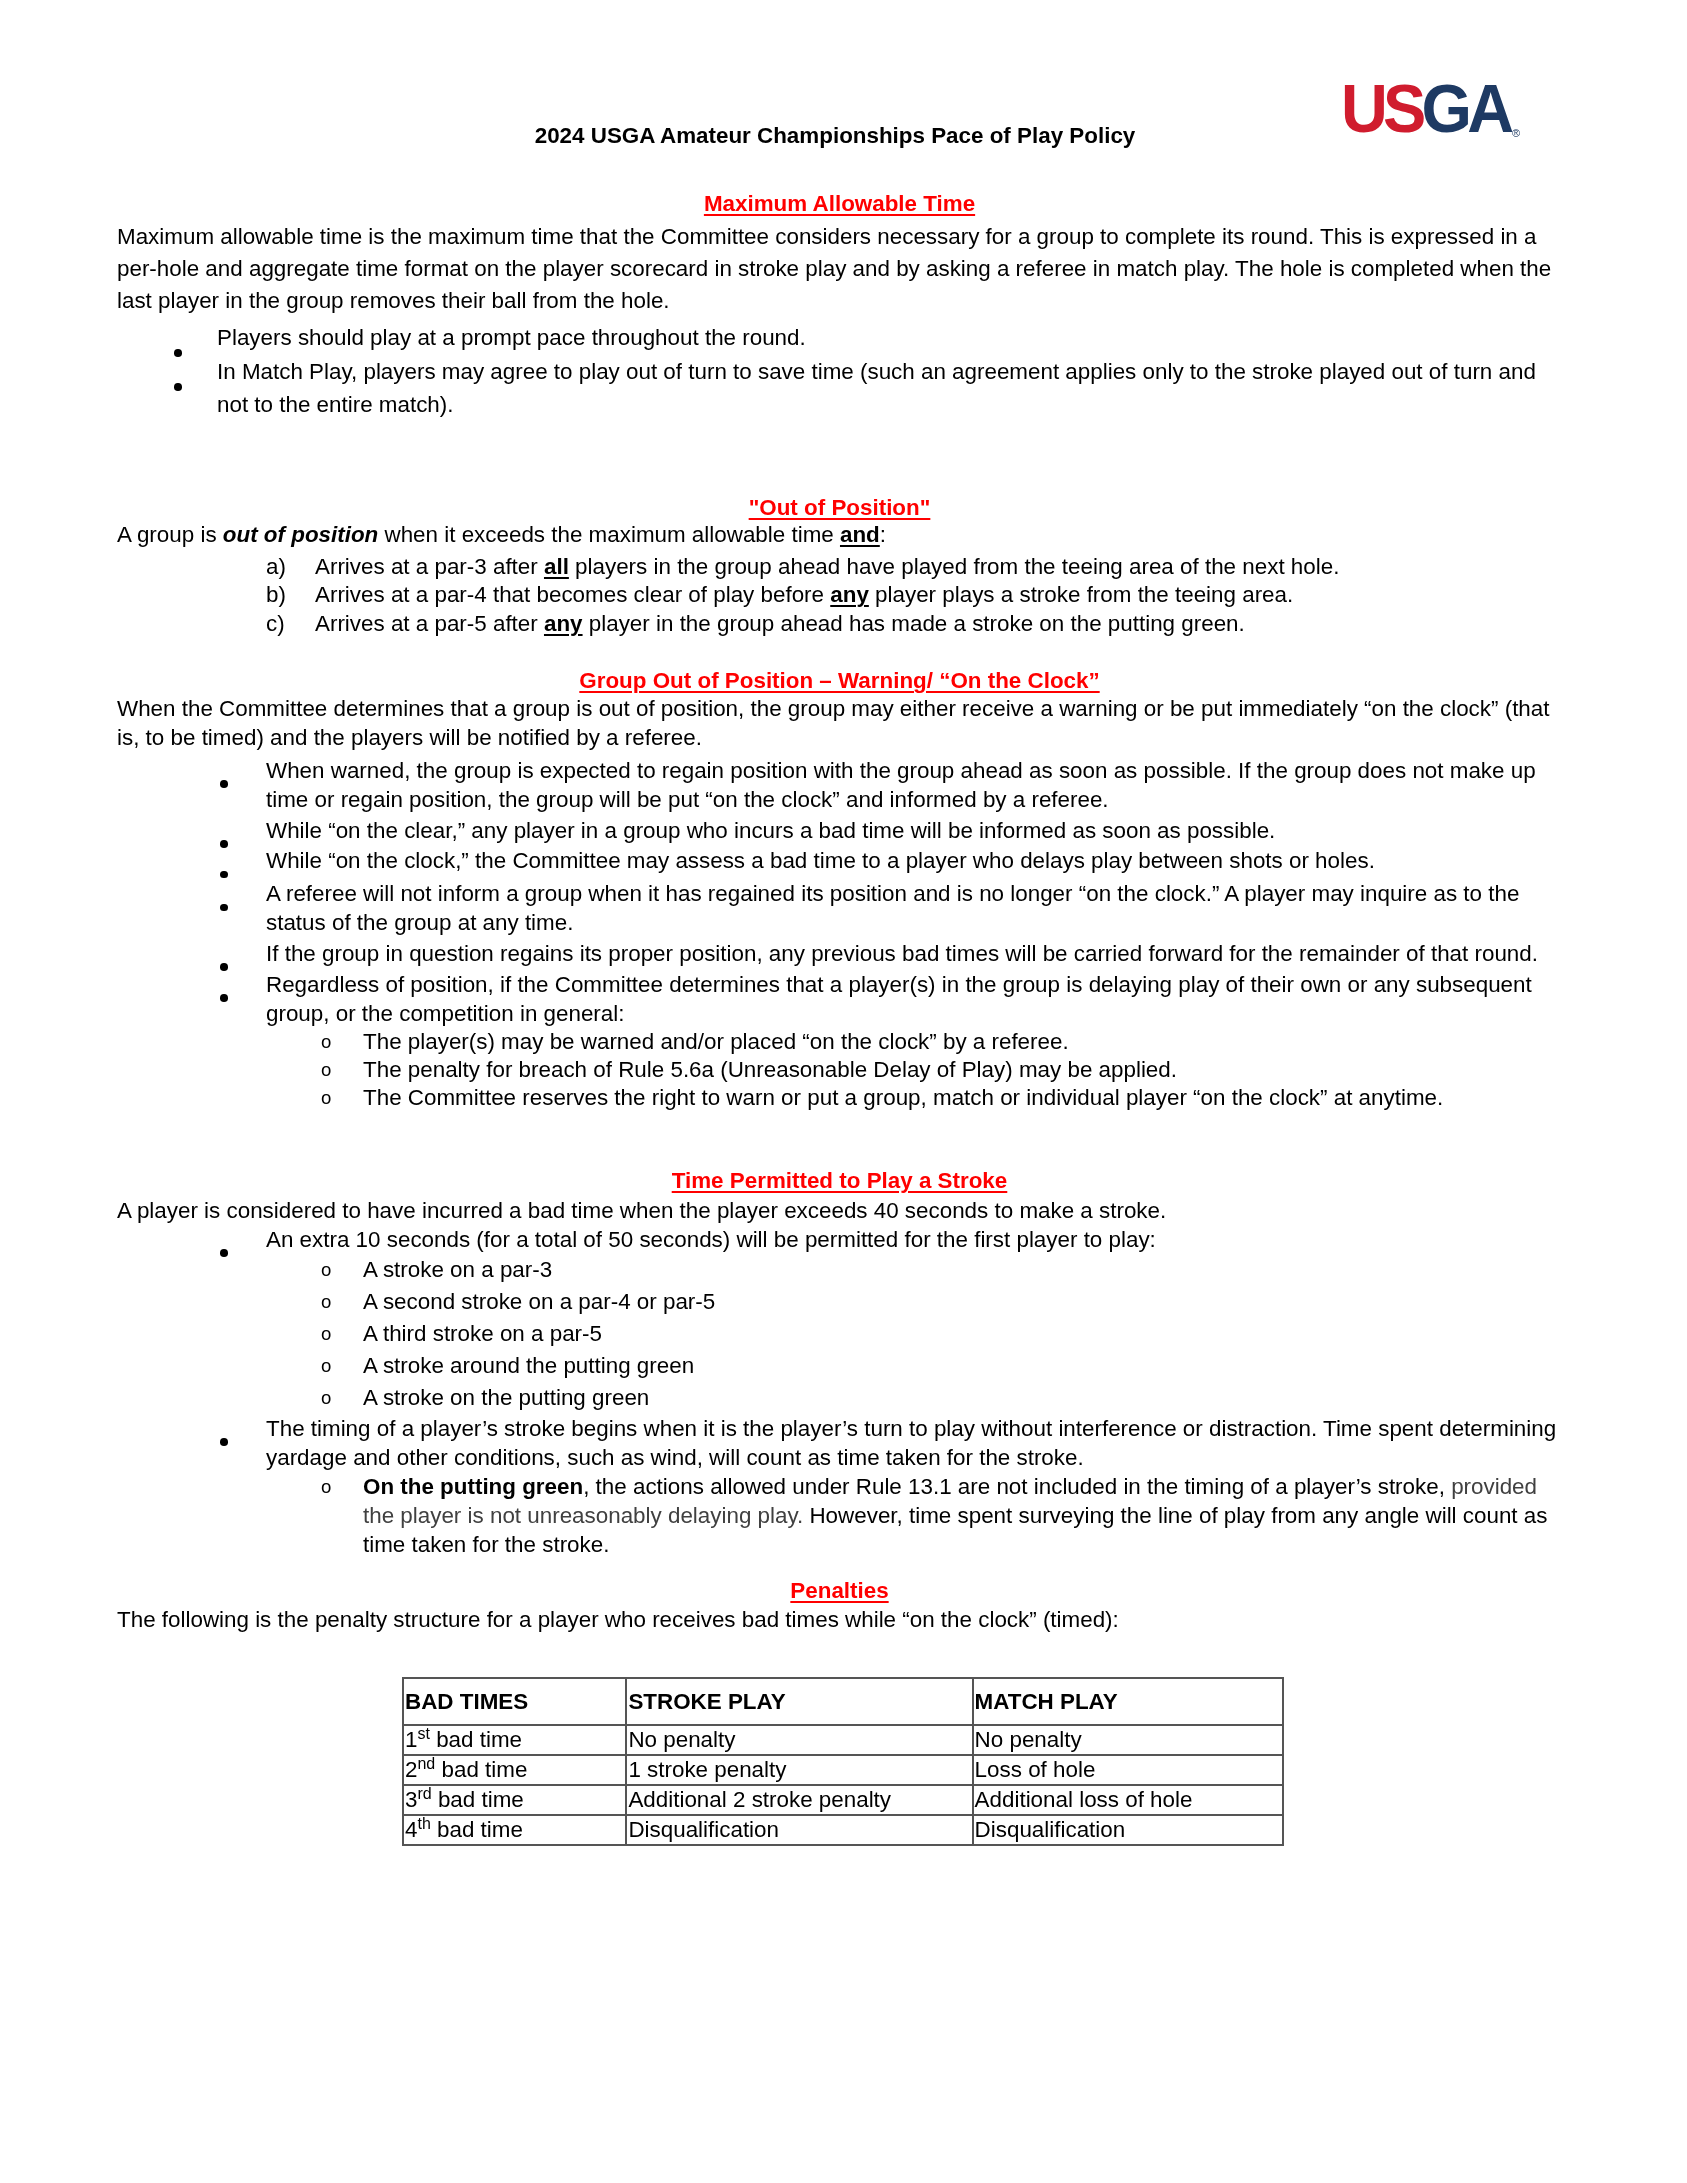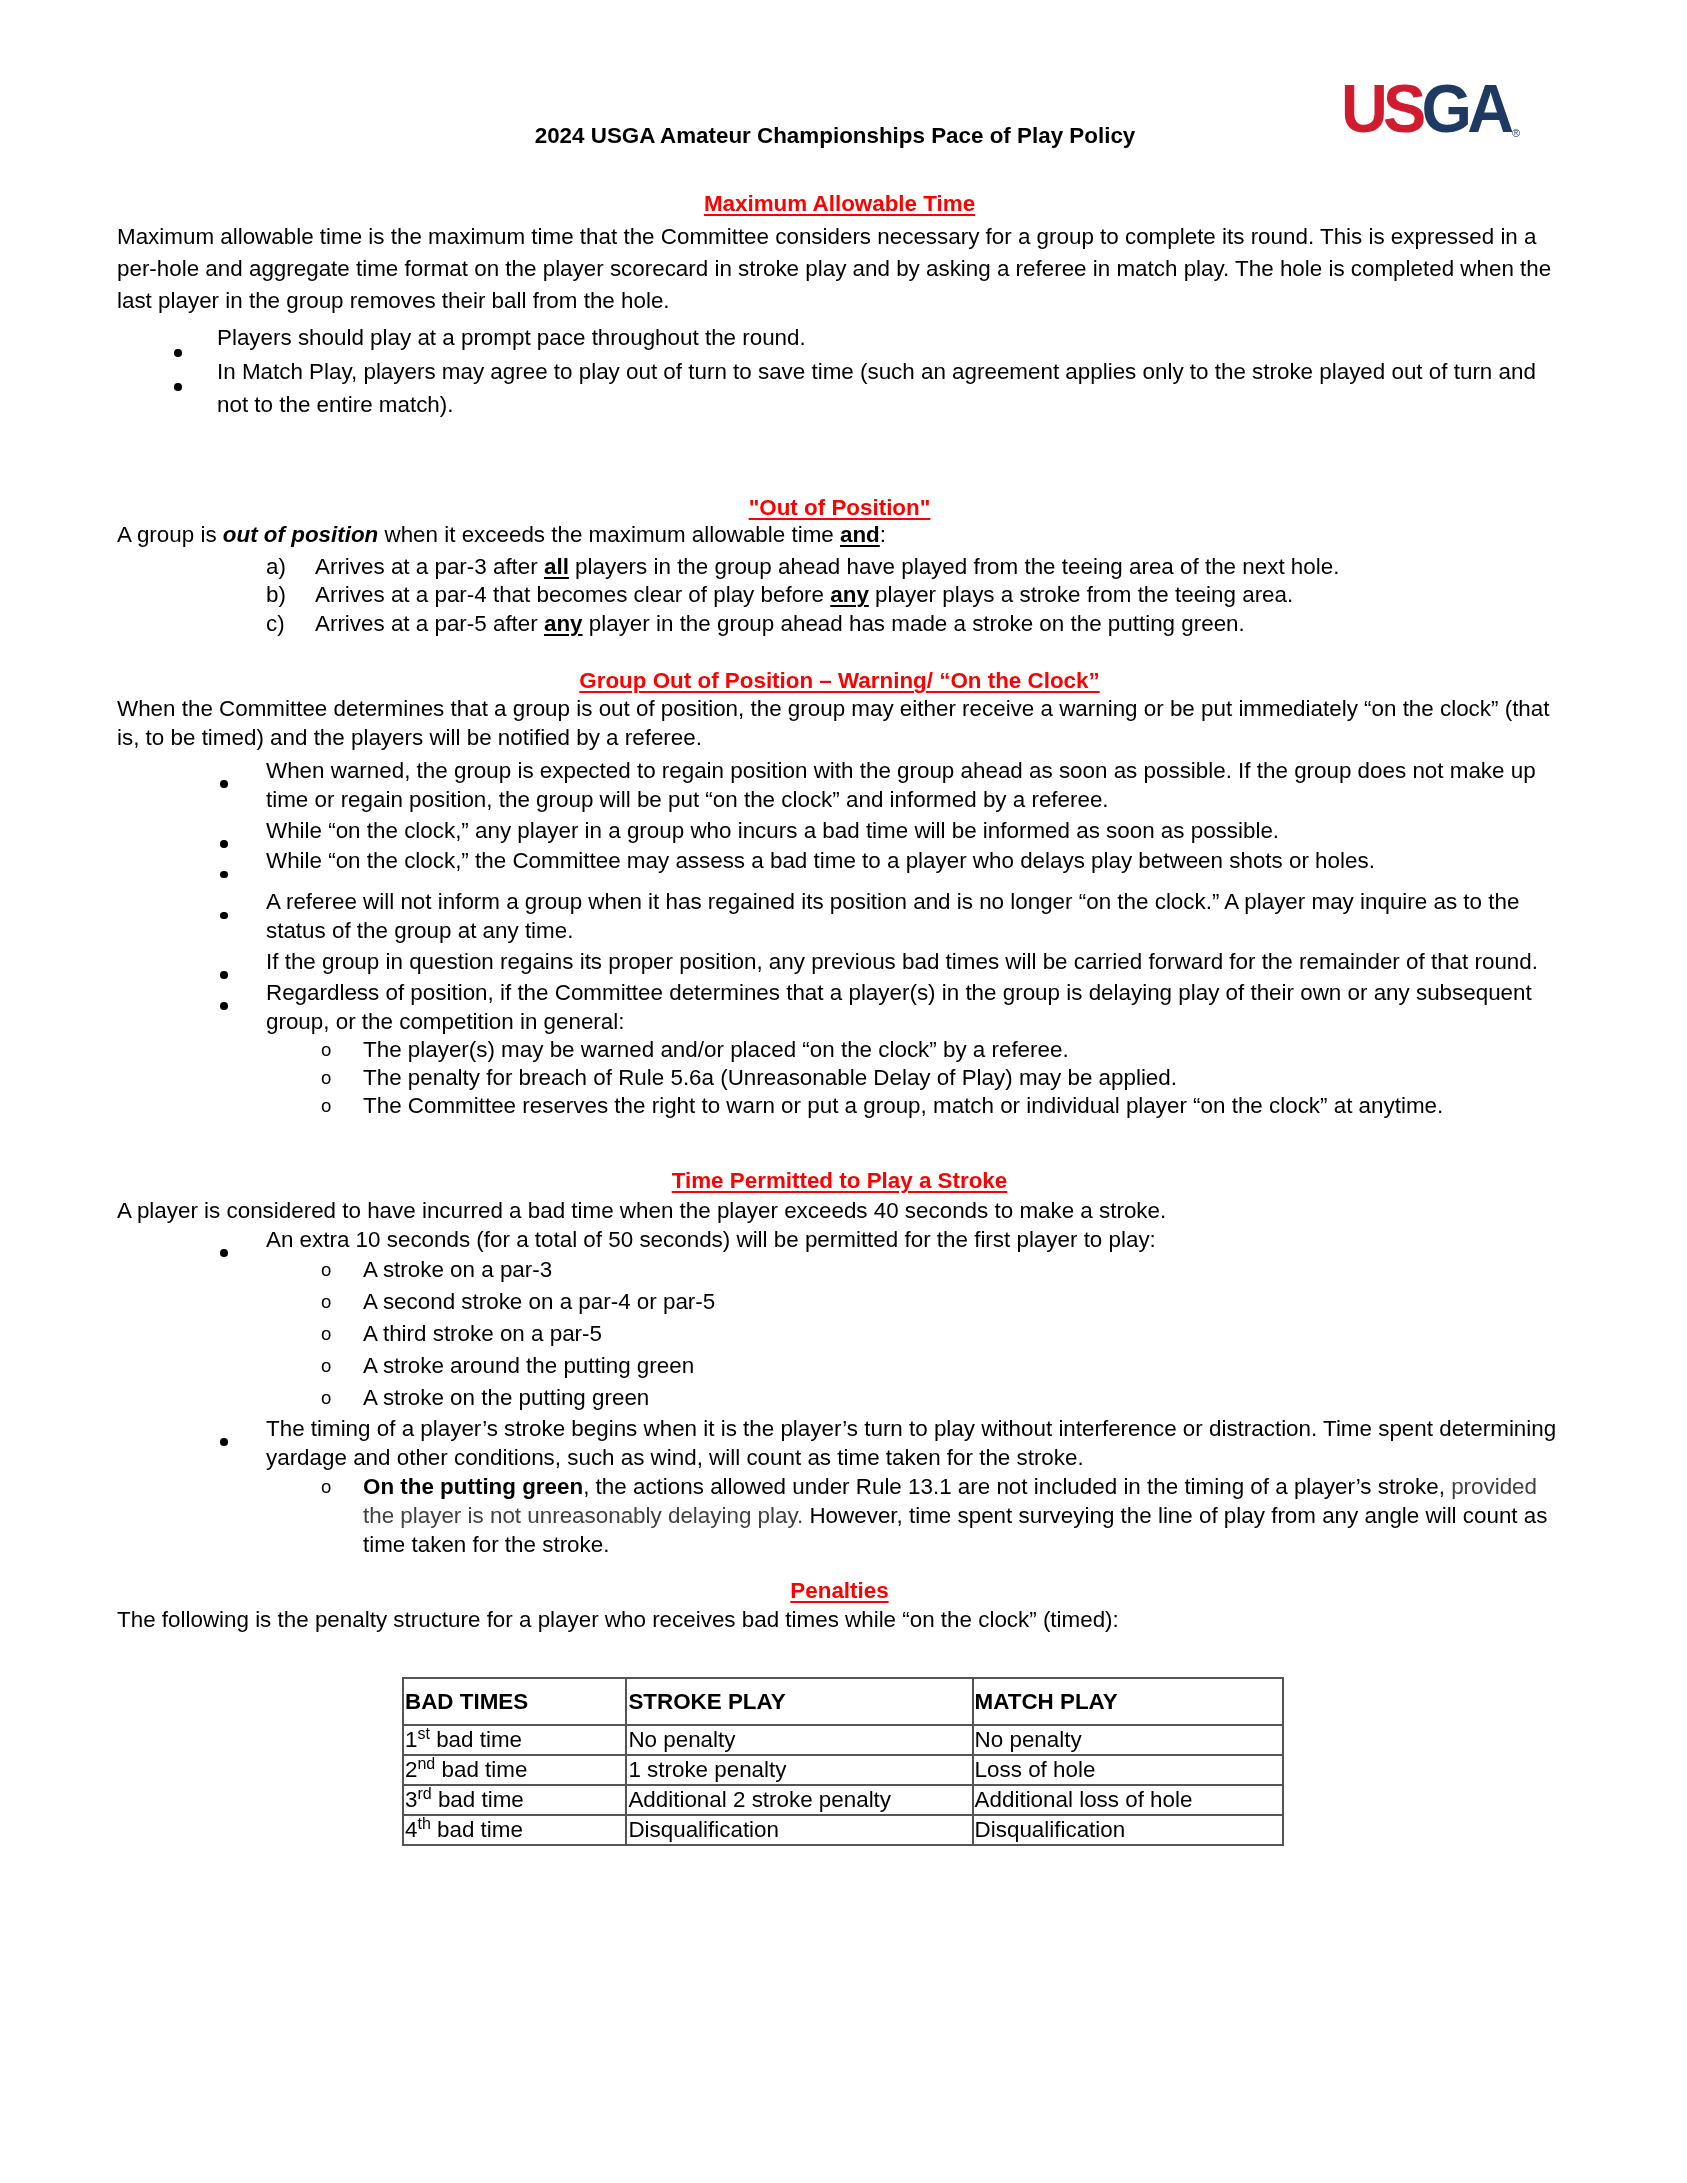--- a/index.html
+++ b/index.html
@@ -76,23 +76,23 @@
 
 <div class="abs heading" style="top:666px;">Group Out of Position – Warning/ “On the Clock”</div>
 <div class="abs para" style="top:694px; line-height:29px;">When the Committee determines that a group is out of position, the group may either receive a warning or be put immediately “on the clock” (that is, to be timed) and the players will be notified by a referee.</div>
 <div class="abs para" style="top:756px; left:220px; width:1341px; line-height:29px;">
   <div class="li" style="padding-left:46px; margin-bottom:1.7px;">
     <span class="bullet" style="left:0;top:10px;"><span class="dot"></span></span>
     <span>When warned, the group is expected to regain position with the group ahead as soon as possible. If the group does not make up time or regain position, the group will be put “on the clock” and informed by a referee.</span>
   </div>
   <div class="li" style="padding-left:46px; margin-bottom:1.7px;">
     <span class="bullet" style="left:0;top:10px;"><span class="dot"></span></span>
-    <span>While “on the clock,” any player in a group who incurs a bad time will be informed as soon as possible.</span>
-  </div>
-  <div class="li" style="padding-left:46px; margin-bottom:12px;">
+    <span>While “on the clear,” any player in a group who incurs a bad time will be informed as soon as possible.</span>
+  </div>
+  <div class="li" style="padding-left:46px; margin-bottom:4px;">
     <span class="bullet" style="left:0;top:10px;"><span class="dot"></span></span>
     <span>While “on the clock,” the Committee may assess a bad time to a player who delays play between shots or holes.</span>
   </div>
   <div class="li" style="padding-left:46px; margin-bottom:1.7px;">
     <span class="bullet" style="left:0;top:10px;"><span class="dot"></span></span>
     <span>A referee will not inform a group when it has regained its position and is no longer “on the clock.” A player may inquire as to the status of the group at any time.</span>
   </div>
   <div class="li" style="padding-left:46px; margin-bottom:1.7px;">
     <span class="bullet" style="left:0;top:10px;"><span class="dot"></span></span>
     <span>If the group in question regains its proper position, any previous bad times will be carried forward for the remainder of that round.</span>

